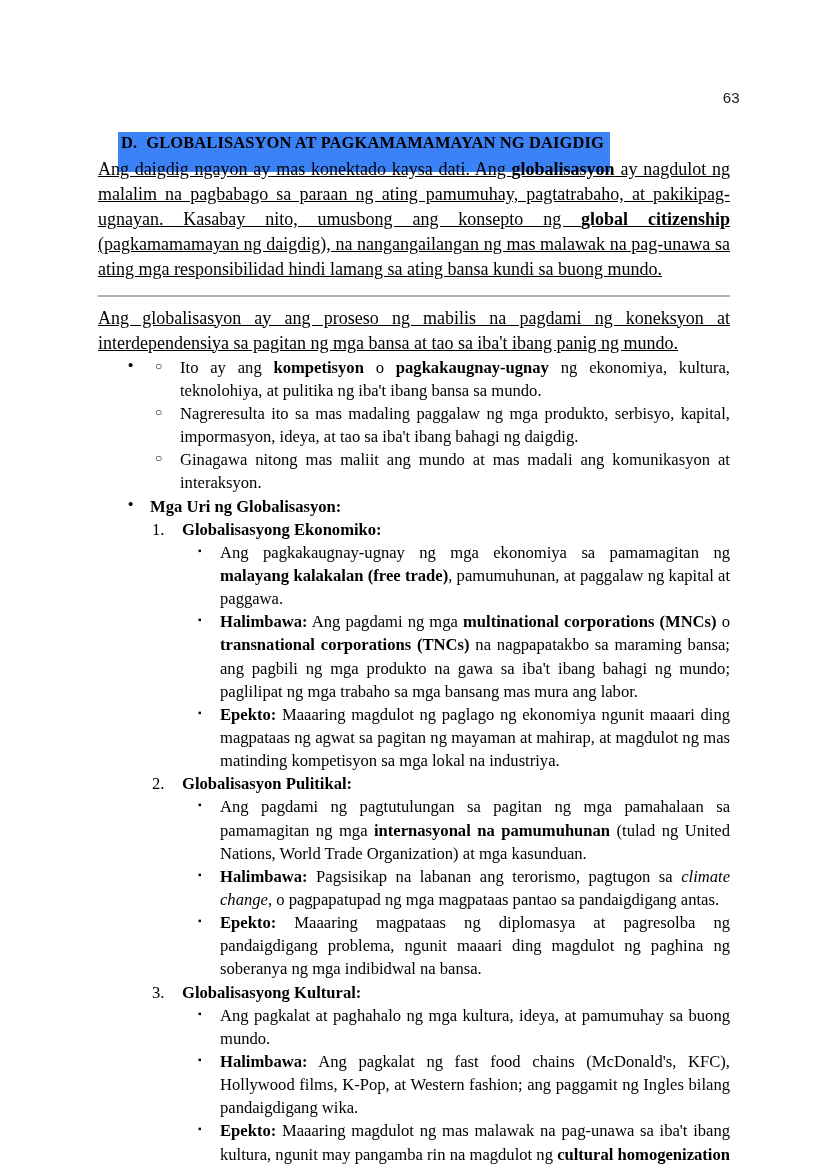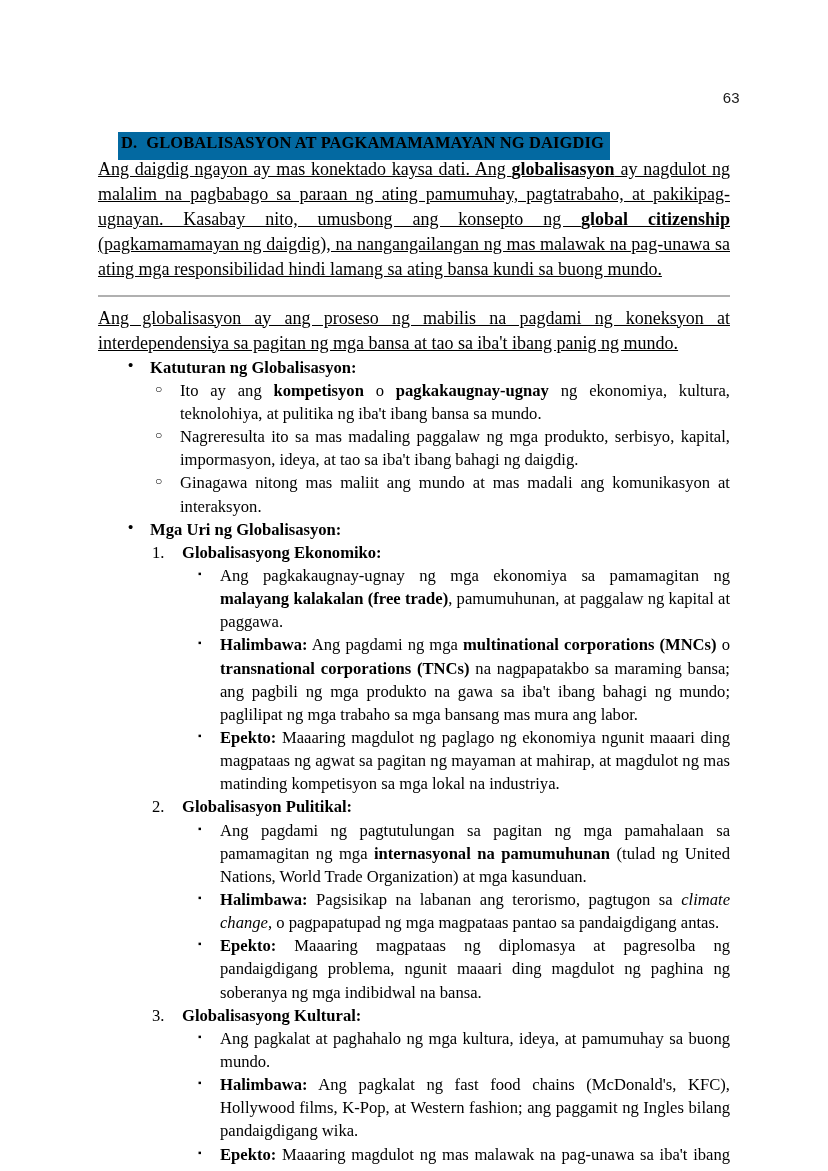--- a/index.html
+++ b/index.html
@@ -38,26 +38,26 @@
     top: 93px;
     width: 632px;
   }
   .hl-heading-wrap {
     margin: 0 0 4px 0;
     padding: 0;
     line-height: 1.15;
   }
   .hl-heading {
     display: inline;
-    background: #0369a1;
+    background: #3b82f6;
     font-family: "Liberation Serif", "DejaVu Serif", serif;
     font-weight: bold;
     font-size: 16.5px;
     letter-spacing: 0.1px;
-    padding: 1px 6px 8px 3px;
+    padding: 1px 6px 20px 3px;
     margin-left: 20px;
     box-decoration-break: clone;
     -webkit-box-decoration-break: clone;
   }
   .hl-heading .lead {
     padding-right: 9px;
   }
   p.body-text {
     margin: 0;
     font-size: 18px;
@@ -173,21 +173,21 @@
 
     <p class="body-text"><span class="txt">Ang daigdig ngayon ay mas konektado kaysa dati. Ang </span><b class="txt">globalisasyon</b><span class="txt"> ay nagdulot ng malalim na pagbabago sa paraan ng ating pamumuhay, pagtatrabaho, at pakikipag-ugnayan. Kasabay nito, umusbong ang konsepto ng </span><b class="txt">global citizenship</b><span class="txt"> (pagkamamamayan ng daigdig), na nangangailangan ng mas malawak na pag-unawa sa ating mga responsibilidad hindi lamang sa ating bansa kundi sa buong mundo.</span></p>
 
     <hr class="divider">
 
 
     <p class="body-text">Ang globalisasyon ay ang proseso ng mabilis na pagdami ng koneksyon at interdependensiya sa pagitan ng mga bansa at tao sa iba't ibang panig ng mundo.</p>
 
     <ul>
       <li class="lvl1">
-        <span class="marker">•</span><span>Katuturan ng Globalisasyon:</span>
+        <span class="marker">•</span>
       </li>
       <li class="lvl2">
         <span class="marker">○</span><span class="txt">Ito ay ang </span><b class="txt">kompetisyon</b><span class="txt"> o </span><b class="txt">pagkakaugnay-ugnay</b><span class="txt"> ng ekonomiya, kultura, teknolohiya, at pulitika ng iba't ibang bansa sa mundo.</span>
       </li>
       <li class="lvl2">
         <span class="marker">○</span><span class="txt">Nagreresulta ito sa mas madaling paggalaw ng mga produkto, serbisyo, kapital, impormasyon, ideya, at tao sa iba't ibang bahagi ng daigdig.</span>
       </li>
       <li class="lvl2">
         <span class="marker">○</span><span class="txt">Ginagawa nitong mas maliit ang mundo at mas madali ang komunikasyon at interaksyon.</span>
       </li>

